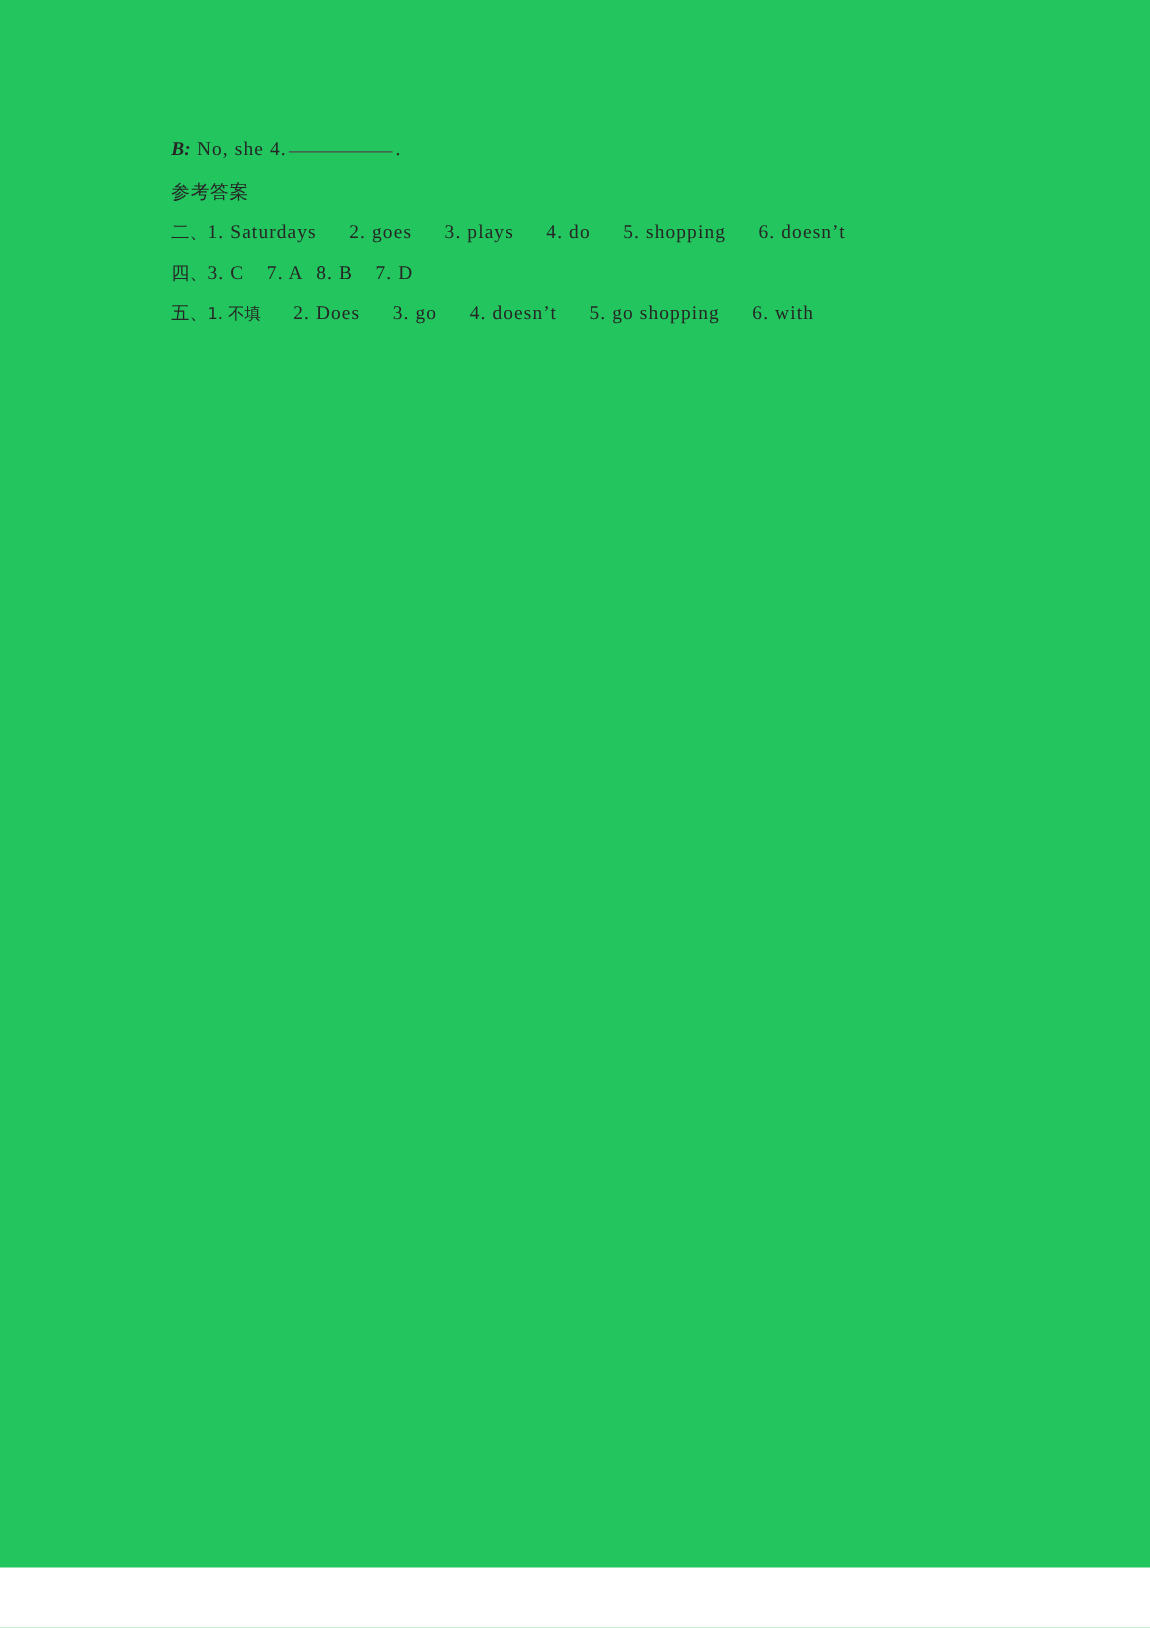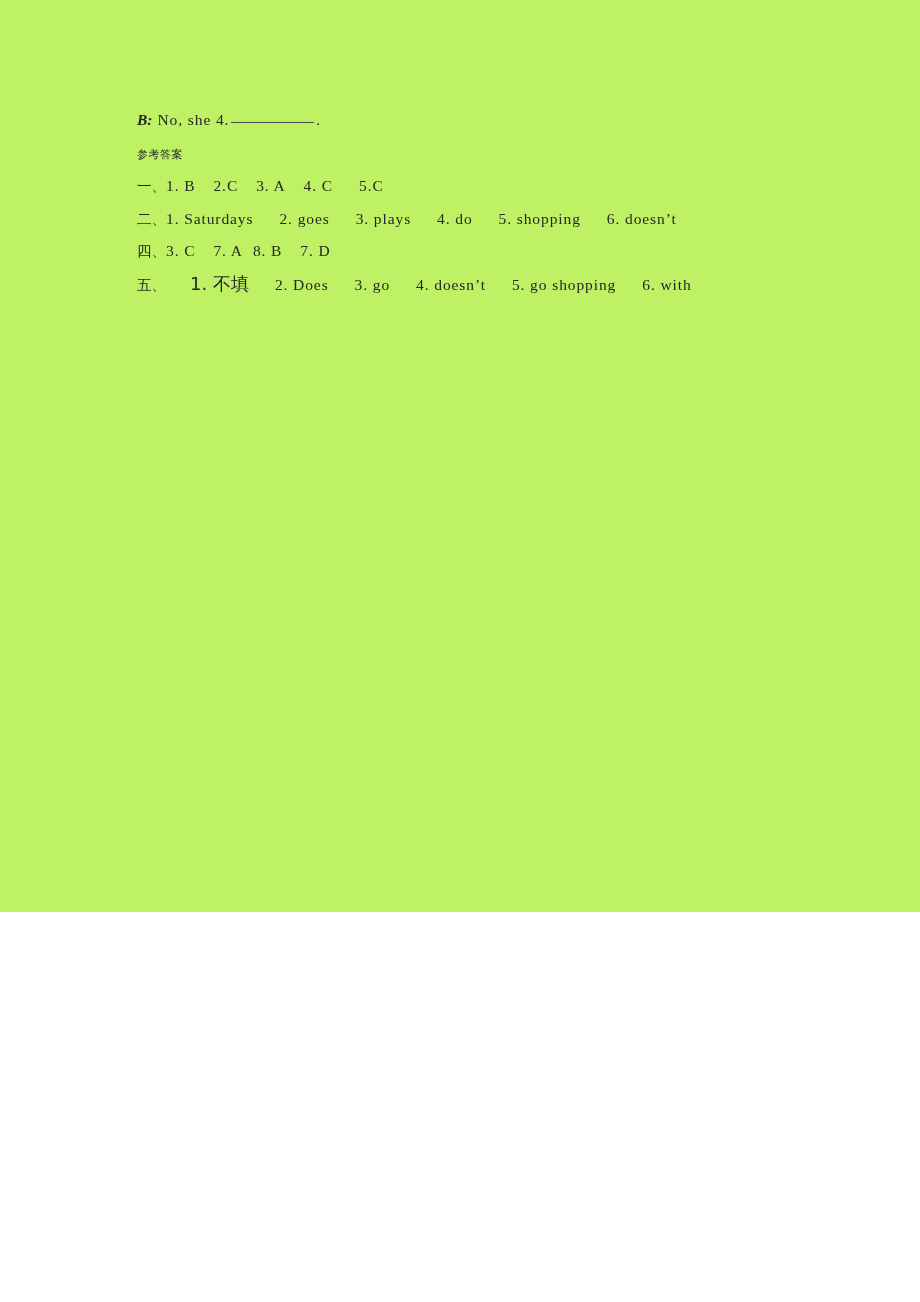--- a/index.html
+++ b/index.html
@@ -15,22 +15,22 @@
     font-family: "Liberation Serif", "DejaVu Serif", serif;
     color: #1a1a1a;
     -webkit-font-smoothing: antialiased;
   }
 
   .page {
     position: absolute;
     left: 0;
     top: 0;
     width: 920px;
-    height: 912px;
-    background: #bef264;
+    height: 1254px;
+    background: #22c55e;
   }
 
   .content {
     position: absolute;
     left: 137px;
     top: 104px;
     width: 720px;
   }
 
   
@@ -66,21 +66,21 @@
 
   .cn {
     font-family: "DejaVu Sans", sans-serif;
     font-size: 14.5px;
     letter-spacing: 0;
   }
 
   
   .answers-heading {
     font-family: Liberation Serif, serif;
-    font-size: 11px;
+    font-size: 15px;
     line-height: 32px;
     color: #262626;
     letter-spacing: 0.5px;
     margin-top: 2px;
   }
   .answer-line {
     font-size: 15.5px;
     line-height: 31.5px;
     color: #262626;
     white-space: nowrap;
@@ -92,42 +92,38 @@
     letter-spacing: 0;
   }
   .ans-item {
     display: inline-block;
   }
   .gap-sm { display: inline-block; width: 10px; }
   .gap-md { display: inline-block; width: 18px; }
   .gap-lg { display: inline-block; width: 26px; }
   .cnword {
     font-family: "DejaVu Sans", sans-serif;
-    font-size: 18px;
+    font-size: 13px;
     letter-spacing: 0;
-    margin-left: 24px;
   }
 </style>
 </head>
 <body>
 
 <div class="page">
   <div class="content">
 
     <div class="dialogue-line">
       <span class="speaker">B:</span><span class="mono">No, she 4.</span><span class="blank blank-sm"></span><span class="mono">.</span>
     </div>
 
 
 
     <div class="answers-heading">参考答案</div>
 
-    <div class="answer-line">
-      <span class="answer-num">一、</span><span class="ans-item">1. B</span><span class="gap-md"></span><span class="ans-item">2.C</span><span class="gap-md"></span><span class="ans-item">3. A</span><span class="gap-md"></span><span class="ans-item">4. C</span><span class="gap-lg"></span><span class="ans-item">5.C</span>
-    </div>
 
     <div class="answer-line">
       <span class="answer-num">二、</span><span class="ans-item">1. Saturdays</span><span class="gap-lg"></span><span class="ans-item">2. goes</span><span class="gap-lg"></span><span class="ans-item">3. plays</span><span class="gap-lg"></span><span class="ans-item">4. do</span><span class="gap-lg"></span><span class="ans-item">5. shopping</span><span class="gap-lg"></span><span class="ans-item">6. doesn’t</span>
     </div>
 
 
     <div class="answer-line">
       <span class="answer-num">四、</span><span class="ans-item">3. C</span><span class="gap-md"></span><span class="ans-item">7. A</span><span class="gap-sm"></span><span class="ans-item">8. B</span><span class="gap-md"></span><span class="ans-item">7. D</span>
     </div>
 

